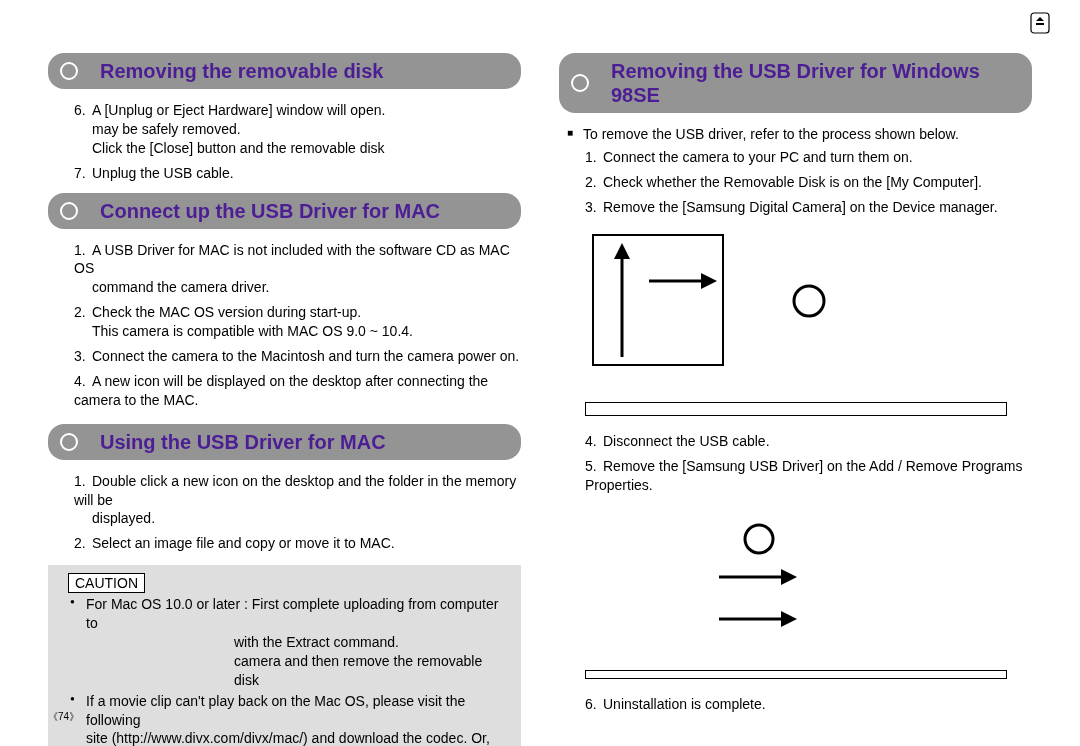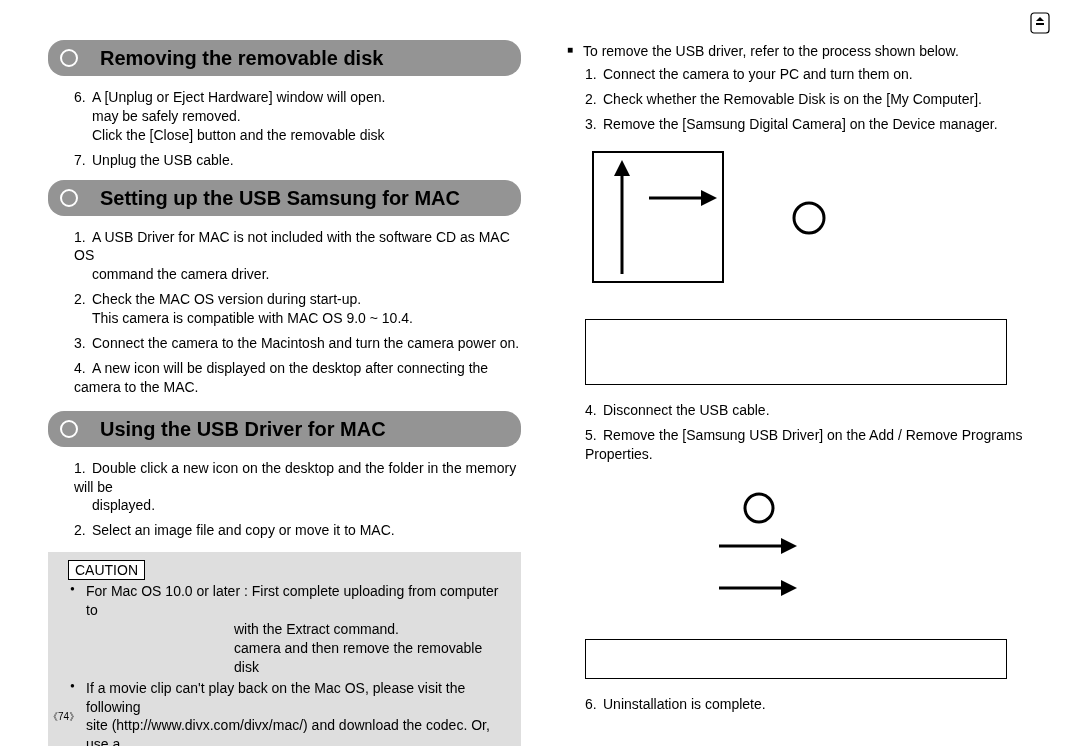--- a/index.html
+++ b/index.html
@@ -1,21 +1,21 @@
 <!DOCTYPE html>
 <html><head>
 <meta charset="utf-8">
 <style>
   :root { --page-w: 1080px; --page-h: 746px; }
   body { margin: 0; font-family: Arial, Helvetica, sans-serif; font-size: 14px; color: #000; }
   .page { width: var(--page-w); height: var(--page-h); position: relative; padding: 40px 48px 28px; box-sizing: border-box; display: flex; }
   .col { flex: 1 1 50%; display: flex; flex-direction: column; }
   .col.left { padding-right: 28px; }
   .col.right { padding-left: 10px; }
-  .header { position: relative; background: #949494; color: #000000; font-weight: bold; font-size: 20px; padding: 6px 14px 6px 52px; border-radius: 16px; margin: 0 0 10px; line-height: 1.2; }
+  .header { position: relative; background: #949494; color: #4c1d95; font-weight: bold; font-size: 20px; padding: 6px 14px 6px 52px; border-radius: 16px; margin: 13px 0 10px; line-height: 1.2; }
   .header .dot { position: absolute; left: 12px; top: 50%; transform: translateY(-50%); width: 14px; height: 14px; border: 2px solid #fff; border-radius: 50%; background: #949494; }
   .step { margin: 2px 0 4px 26px; line-height: 1.35; }
   .step .num { display: inline-block; min-width: 18px; }
   .step .txt { display: inline; }
   .step .cont { display: block; margin-left: 18px; }
   .gap { height: 46px; }
   .caution-box { background: #dedede; margin-top: 8px; padding: 8px 20px 14px; }
   .caution-label { display: inline-block; border: 1px solid #000; padding: 1px 6px; font-weight: normal; font-size: 14px; background: #fff; margin-bottom: 0; }
   .bullet { position: relative; padding-left: 18px; margin: 2px 0; line-height: 1.35; }
   .bullet::before { content: "●"; position: absolute; left: 2px; top: 2px; font-size: 8px; }
@@ -54,21 +54,21 @@
     <span class="icon-eject">
       <svg width="20" height="22" viewBox="0 0 20 22">
           <rect x="1" y="1" width="18" height="20" rx="3" fill="none" stroke="#000" stroke-width="1.2"></rect>
           <path d="M6 9 L10 5 L14 9 Z" fill="#000"></path>
           <rect x="6" y="11" width="8" height="2" fill="#000"></rect>
         </svg>
     </span>
 
     <div class="header" style="margin-top:6px">
       <span class="dot"></span>
-      <span>Setting up the USB Samsung for MAC</span>
+      <span>Connect up the USB Driver for MAC</span>
     </div>
     <div class="step">
       <span class="num">1.</span><span class="txt">A USB Driver for MAC is not included with the software CD as MAC OS</span>
       <span class="cont">command the camera driver.</span>
     </div>
     <div class="step">
       <span class="num">2.</span><span class="txt">Check the MAC OS version during start-up.</span>
       <span class="cont">This camera is compatible with MAC OS 9.0 ~ 10.4.</span>
     </div>
     <div class="step">
@@ -100,20 +100,24 @@
       <div class="bullet">
         <span>If a movie clip can't play back on the Mac OS, please visit the following</span>
         <span class="cont">site (http://www.divx.com/divx/mac/) and download the codec. Or, use a</span>
         
         
       </div>
     </div>
   </div>
 
   <div class="col right">
+    <div class="header">
+      <span class="dot"></span>
+      <span>Removing the USB Driver for Windows 98SE</span>
+    </div>
 
     <div class="bullet sq" style="margin-left:6px">
       <span>To remove the USB driver, refer to the process shown below.</span>
     </div>
     <div class="step"><span class="num">1.</span><span class="txt">Connect the camera to your PC and turn them on.</span></div>
     <div class="step"><span class="num">2.</span><span class="txt">Check whether the Removable Disk is on the [My Computer].</span></div>
     <div class="step"><span class="num">3.</span><span class="txt">Remove the [Samsung Digital Camera] on the Device manager.</span></div>
 
     <div class="center-diagram">
       <svg width="360" height="140" viewBox="0 0 360 140">

